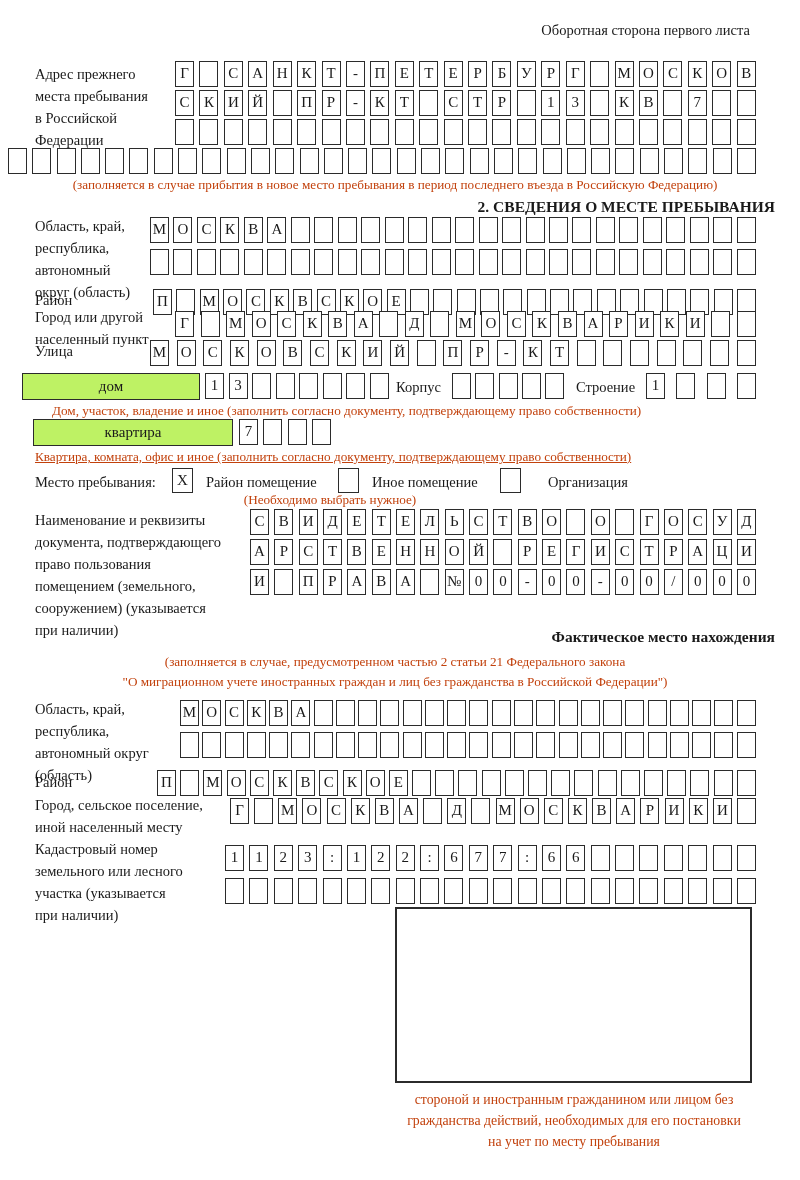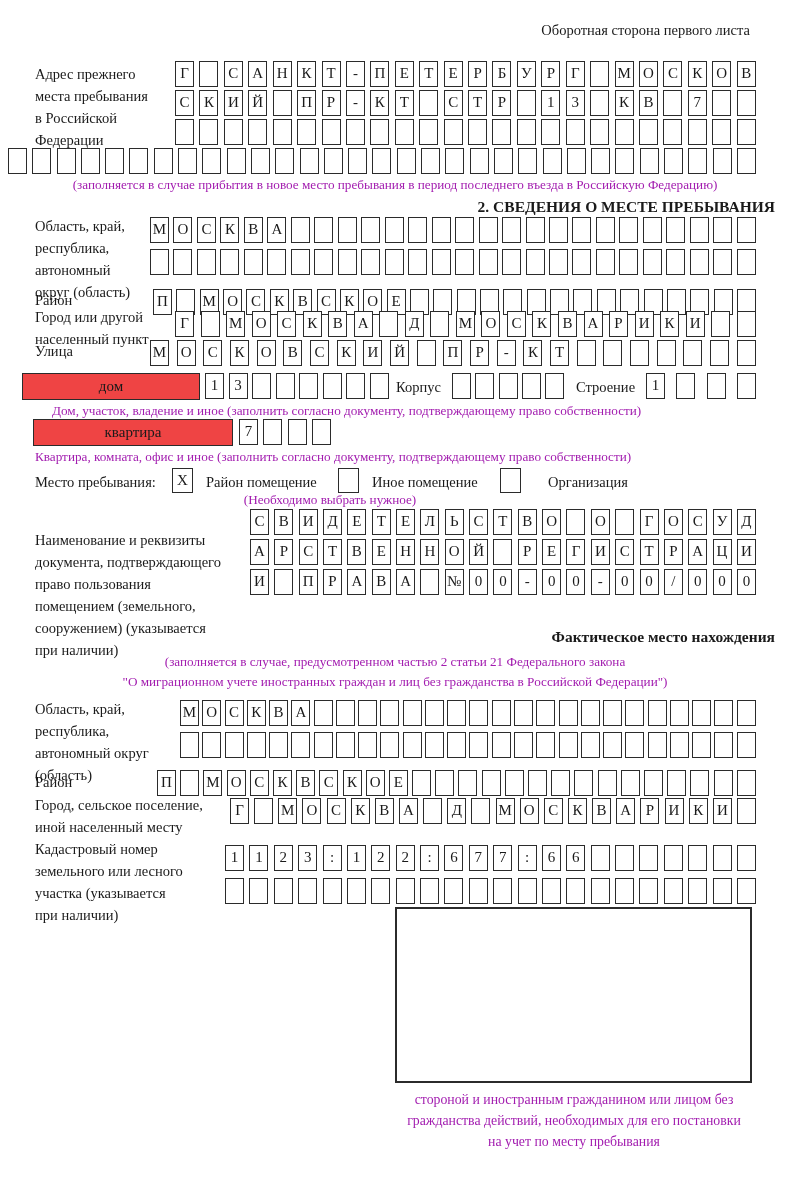--- a/index.html
+++ b/index.html
@@ -4,33 +4,33 @@
 <style>
   html,body{margin:0;padding:0;background:#fff;}
   #sheet{
     position:relative;width:800px;height:1180px;background:#ffffff;
     font-family:"Liberation Serif","DejaVu Serif",serif;color:#1a1a1a;
     overflow:hidden;
   }
   .abs{position:absolute;}
   .lbl{font-size:14.5px;line-height:22px;}
   .lbl div{white-space:nowrap;}
-  .cap{font-size:13.2px;color:#a21caf;}
+  .cap{font-size:13.2px;color:#c2410c;}
   .hdr{font-weight:bold;font-size:15.5px;text-align:right;}
   .boxrow{display:flex;justify-content:space-between;}
   .cbox{
     box-sizing:border-box;width:19px;height:26px;border:1.6px solid #2b2b2b;
     font-size:15px;line-height:23px;text-align:center;flex:0 0 auto;background:#fff;
   }
   .ckbox{
     box-sizing:border-box;display:inline-block;width:21px;height:25px;border:1.6px solid #2b2b2b;
     font-size:15px;line-height:22px;text-align:center;vertical-align:middle;background:#fff;
   }
   .field-rect{
-    box-sizing:border-box;border:1.7px solid #2b2b2b;height:27px;background:#ef4444;
+    box-sizing:border-box;border:1.7px solid #2b2b2b;height:27px;background:#bef264;
     display:flex;align-items:center;justify-content:center;font-size:15px;
   }
   .stamp{box-sizing:border-box;border:2px solid #2b2b2b;background:#fff;}
   .ctr{text-align:center;}
 </style>
 </head>
 <body>
 
 <div id="sheet">
 
@@ -339,33 +339,33 @@
   <div class="abs cap" style="left:52px;top:403px;width:740px;">Дом, участок, владение и иное (заполнить согласно документу, подтверждающему право собственности)</div>
 
   <div class="abs field-rect" style="left:33px;top:419px;width:200px;">квартира</div>
   <div class="abs boxrow" style="left:239px;top:419px;width:92px;">
       <span class="cbox">7</span>
       <span class="cbox"></span>
       <span class="cbox"></span>
       <span class="cbox"></span>
     </div>
 
-  <div class="abs cap" style="left:35px;top:449px;width:740px;">Квартира, комната, офис и иное (заполнить согласно документу, подтверждающему право собственности)</div>
+  <div class="abs cap" style="left:35px;top:449px;width:740px;text-decoration:underline;">Квартира, комната, офис и иное (заполнить согласно документу, подтверждающему право собственности)</div>
 
   <div class="abs lbl" style="left:35px;top:471px;">Место пребывания:</div>
   <span class="abs ckbox" style="left:172px;top:468px;">X</span>
   <div class="abs lbl" style="left:206px;top:471px;">Район помещение</div>
   <span class="abs ckbox" style="left:338px;top:468px;"></span>
   <div class="abs lbl" style="left:372px;top:471px;">Иное помещение</div>
   <span class="abs ckbox" style="left:500px;top:468px;"></span>
   <div class="abs lbl" style="left:548px;top:471px;">Организация</div>
 
   <div class="abs cap ctr" style="left:155px;top:492px;width:350px;">(Необходимо выбрать нужное)</div>
 
-  <div class="abs lbl" style="left:35px;top:509px;margin-top:20px;">
+  <div class="abs lbl" style="left:35px;top:509px;">
       <div>Наименование и реквизиты</div>
       <div>документа, подтверждающего</div>
       <div>право пользования</div>
       <div>помещением (земельного,</div>
       <div>сооружением) (указывается</div>
       <div>при наличии)</div>
     </div>
   <div class="abs boxrow" style="left:250px;top:509px;width:506px;">
       <span class="cbox">С</span>
       <span class="cbox">В</span>

